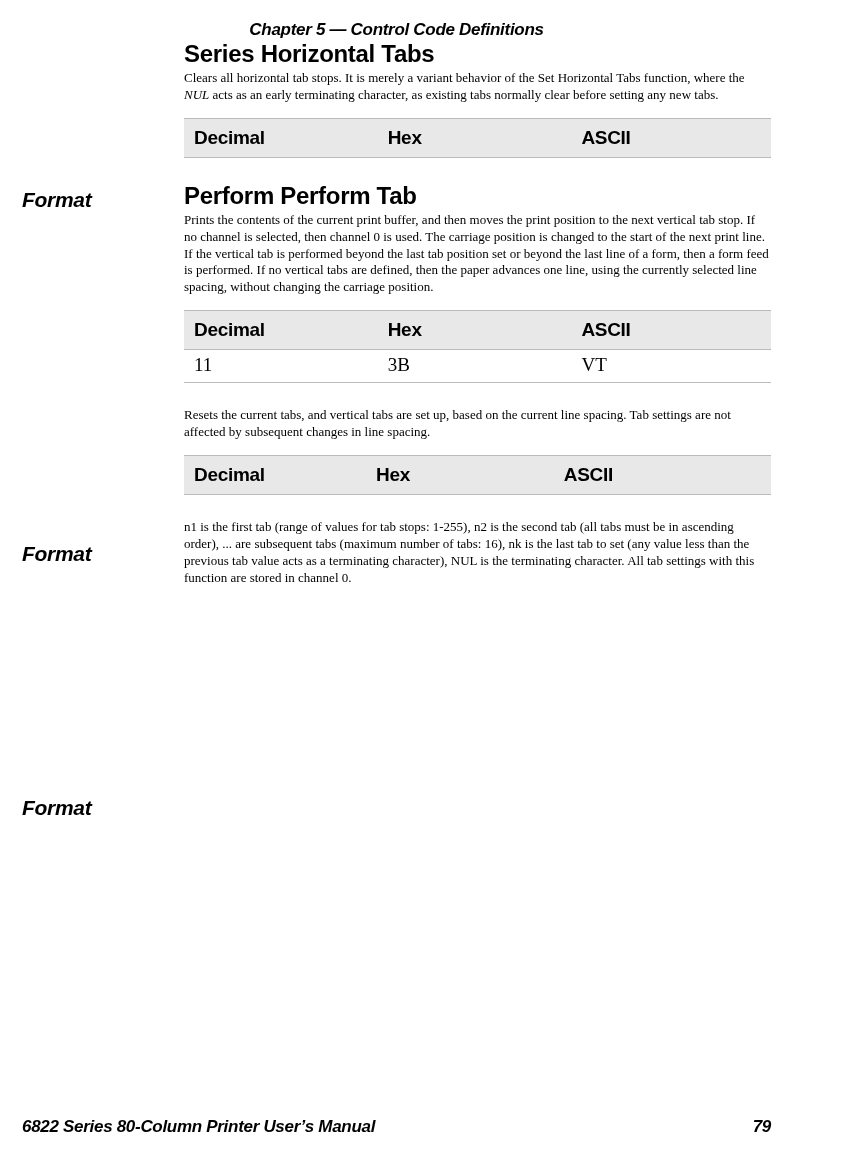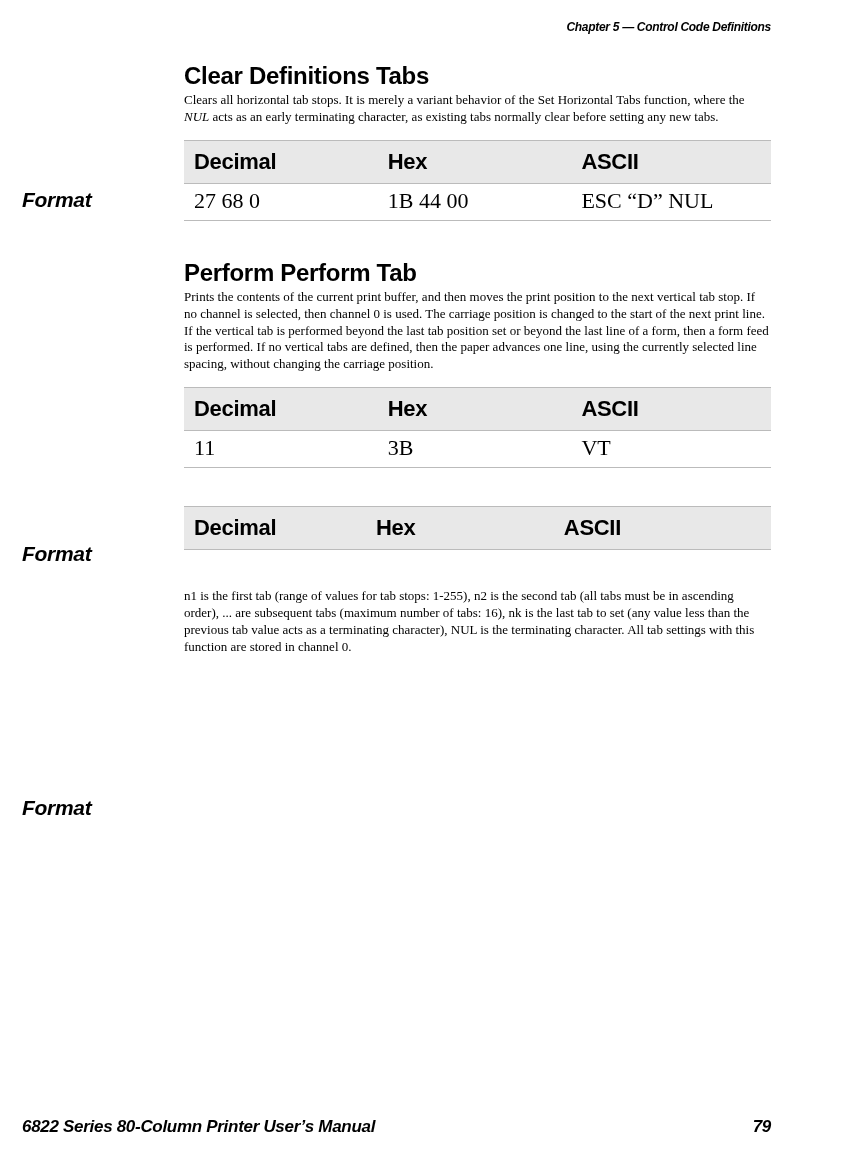--- a/index.html
+++ b/index.html
@@ -6,26 +6,25 @@
     body {
       width: 849px;
       height: 1165px;
       background: #fff;
       font-family: Georgia, 'Times New Roman', serif;
       color: #000;
       position: relative;
       padding: 20px 78px 40px 22px;
     }
     .header-right {
-      text-align: right;
+      text-align: center;
       font-family: Arial, Helvetica, sans-serif;
       font-weight: 700;
       font-style: italic;
-      font-size: 12px;
-      margin-bottom: 28px;
+      font-size: 17px;
       letter-spacing: -0.3px;
     }
     .content {
       margin-left: 162px;
     }
     .section-heading {
       font-family: Arial, Helvetica, sans-serif;
       font-weight: 700;
       font-size: 24px;
       letter-spacing: -0.3px;
@@ -43,22 +42,22 @@
       font-weight: 700;
       font-style: italic;
       font-size: 21px;
       letter-spacing: -0.3px;
     }
     .nul { font-style: italic; }
     table {
       border-collapse: collapse;
       width: 100%;
       margin-top: 14px;
-      margin-bottom: 38px;
-      font-size: 22px;
+      margin-bottom: 24px;
+      font-size: 19px;
     }
     table th {
       background: #e8e8e8;
       text-align: left;
       font-family: Arial, Helvetica, sans-serif;
       font-weight: 700;
       padding: 8px 10px;
       border-top: 1px solid #bbb;
       border-bottom: 1px solid #bbb;
       letter-spacing: -0.3px;
@@ -82,39 +81,34 @@
       letter-spacing: -0.3px;
       gap: 19px;
     }
   </style>
 </head>
 <body>
 
 <div class="header-right">Chapter 5 — Control Code Definitions</div>
 
 <div class="content">
-  <div class="section-heading">Clear Definitions Tabs</div>
+  <div class="section-heading">Series Horizontal Tabs</div>
   <p class="body-text">
     <span>Clears all horizontal tab stops. It is merely a variant behavior of the Set Horizontal Tabs function, where the </span><span class="nul">NUL</span><span> acts as an early terminating character, as existing tabs normally clear before setting any new tabs.</span>
   </p>
 </div>
 <div class="format-label" style="top:188px;">Format</div>
 
 <div class="content">
   <table>
     <tbody>
         <tr>
       <th style="width:33%">Decimal</th>
       <th style="width:33%">Hex</th>
       <th style="width:34%">ASCII</th>
-    </tr>
-    <tr>
-      <td>27 68 0</td>
-      <td>1B 44 00</td>
-      <td>ESC “D” NUL</td>
     </tr>
   </tbody>
     </table>
 
   <div class="section-heading">Perform Perform Tab</div>
   <p class="body-text">Prints the contents of the current print buffer, and then moves the print position to the next vertical tab stop. If no channel is selected, then channel 0 is used. The carriage position is changed to the start of the next print line. If the vertical tab is performed beyond the last tab position set or beyond the last line of a form, then a form feed is performed. If no vertical tabs are defined, then the paper advances one line, using the currently selected line spacing, without changing the carriage position.</p>
 </div>
 <div class="format-label" style="top:542px;">Format</div>
 
 <div class="content">
@@ -126,20 +120,21 @@
       <th style="width:34%">ASCII</th>
     </tr>
     <tr>
       <td>11</td>
       <td>3B</td>
       <td>VT</td>
     </tr>
   </tbody>
     </table>
 
+  <p class="body-text">Resets the current tabs, and vertical tabs are set up, based on the current line spacing. Tab settings are not affected by subsequent changes in line spacing.</p>
 </div>
 <div class="format-label" style="top:796px;">Format</div>
 
 <div class="content">
   <table>
     <tbody>
         <tr>
       <th style="width:31%">Decimal</th>
       <th style="width:32%">Hex</th>
       <th style="width:37%">ASCII</th>

